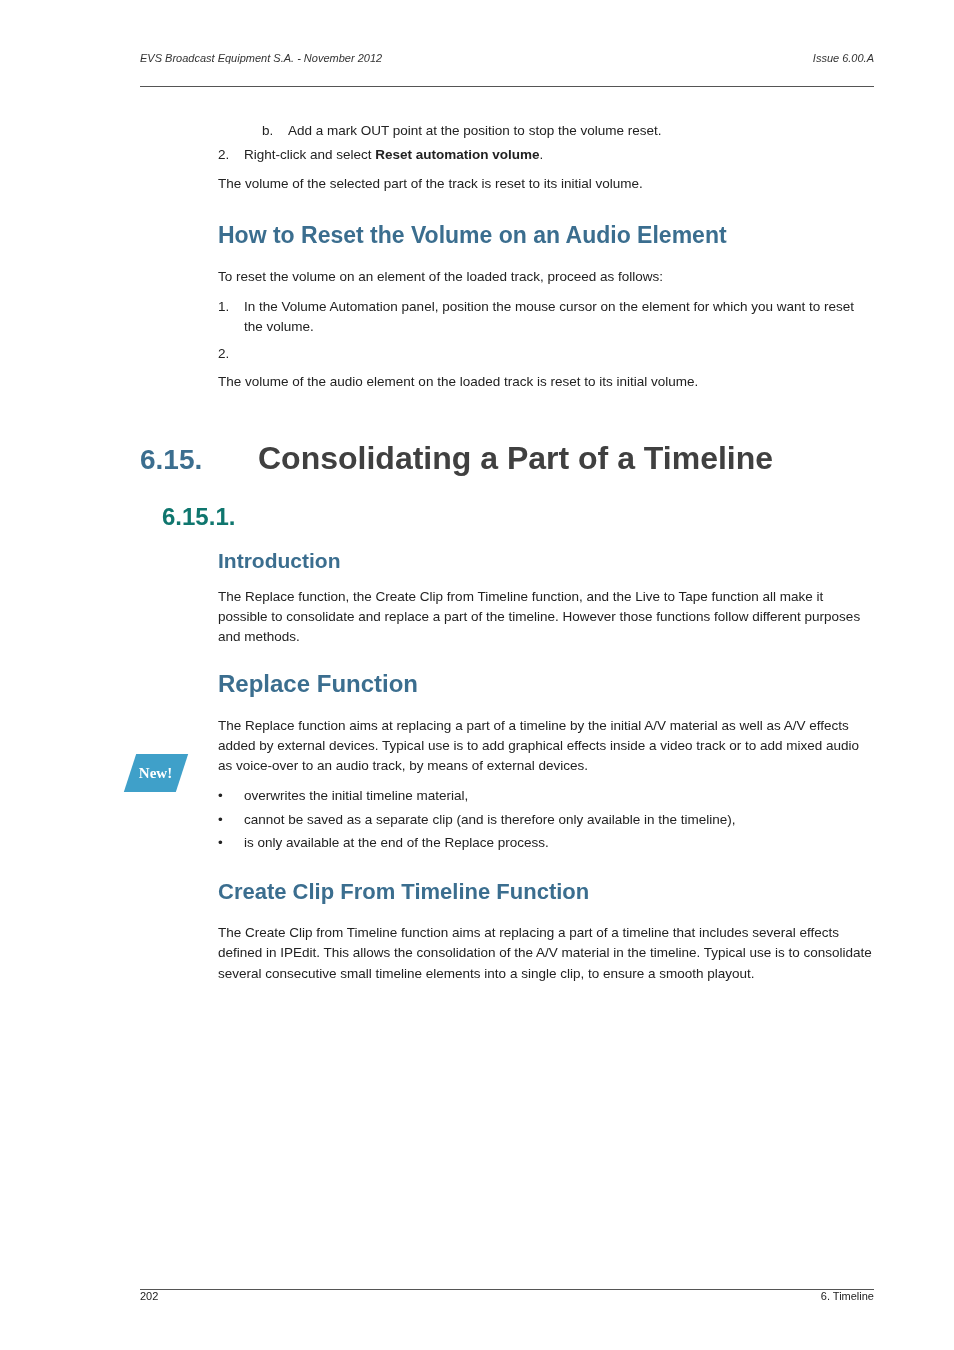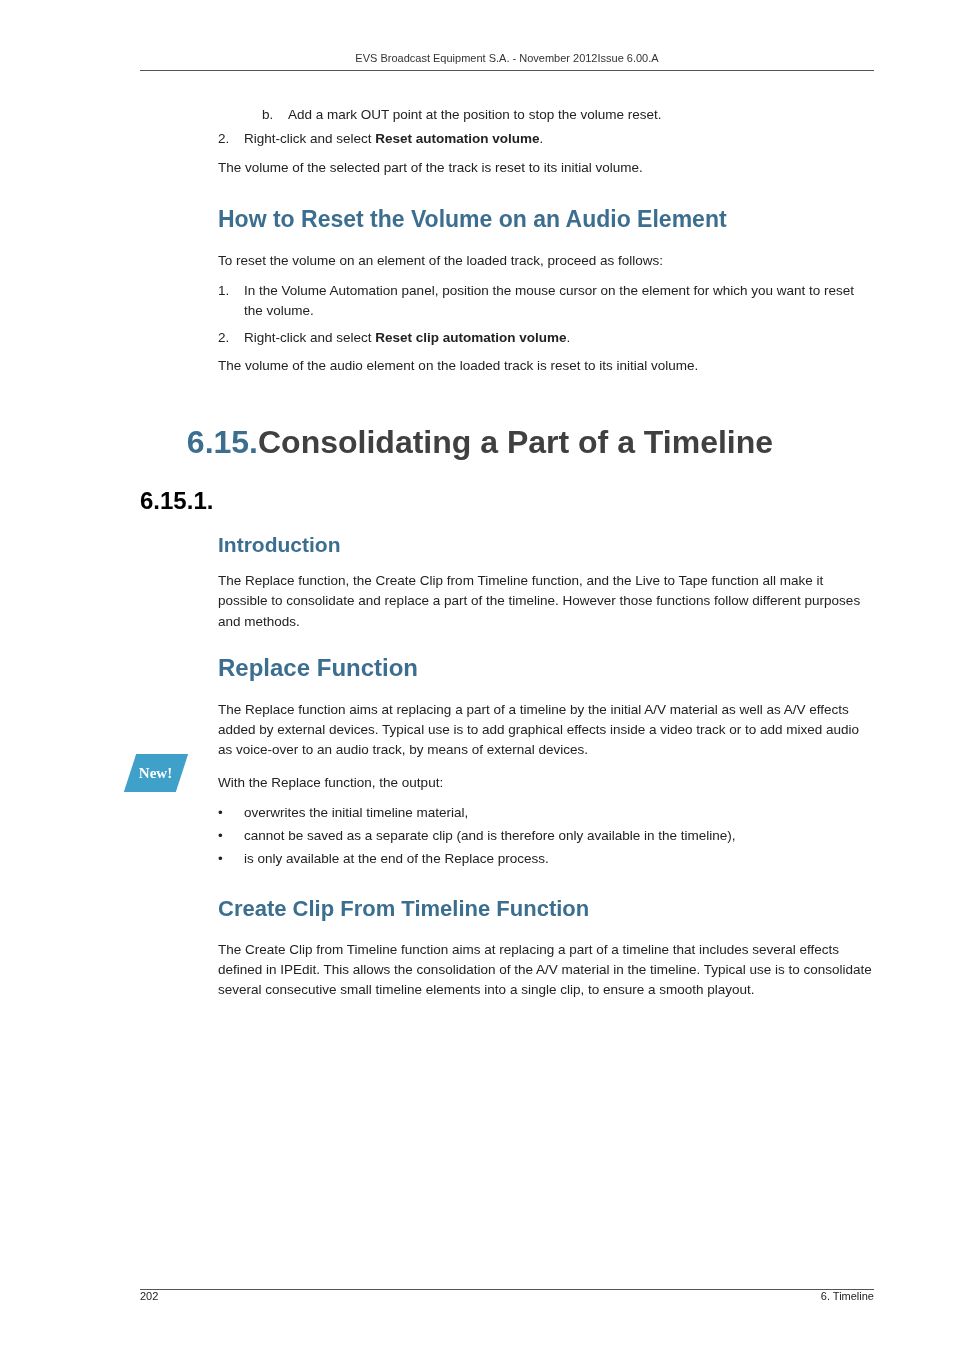--- a/index.html
+++ b/index.html
@@ -13,26 +13,27 @@
   }
   .page {
     width: 954px;
     height: 1350px;
     position: relative;
     box-sizing: border-box;
     padding: 52px 80px 48px 140px;
   }
   .header-row {
     display: flex;
-    justify-content: center;
+    justify-content: space-between;
     font-size: 11px;
     color: #333;
     border-bottom: 1px solid #555;
-    padding-bottom: 6px;
+    padding-bottom: 22px;
     margin-bottom: 34px;
+    font-style: italic;
   }
   .content {
     margin-left: 78px;
   }
   .sub-letter-row {
     display: flex;
     font-size: 13.5px;
     line-height: 1.5;
     margin: 0 0 4px 44px;
   }
@@ -60,43 +61,43 @@
     font-weight: bold;
     margin: 0 0 18px 0;
   }
   .section-number-row {
     display: flex;
     align-items: baseline;
     margin: 34px 0 20px -78px;
   }
   .section-num {
     color: #3b6e8f;
-    font-size: 32px;
+    font-size: 28px;
     font-weight: bold;
     width: 118px;
     flex-shrink: 0;
-    text-align: right;
   }
   .section-title {
     color: #404040;
     font-size: 32px;
     font-weight: bold;
     line-height: 1.15;
   }
   .subsection-row {
     display: flex;
     align-items: baseline;
     margin: 26px 0 18px -78px;
   }
   .subsection-num {
-    color: #000000;
+    color: #0f766e;
     font-size: 24px;
     font-weight: bold;
     width: 96px;
     flex-shrink: 0;
+    margin-left: 22px;
   }
   .subsection-title {
     color: #3b6e8f;
     font-size: 24px;
     font-weight: bold;
     line-height: 1.25;
   }
   .h4 {
     color: #3b6e8f;
     font-size: 21px;
@@ -171,23 +172,20 @@
 
     <div class="para-tight">To reset the volume on an element of the loaded track, proceed as follows:</div>
 
     <div class="ol-row">
       <span class="num">1.</span>
       <span>In the Volume Automation panel, position the mouse cursor on the element for which you want to reset the volume.</span>
     </div>
 
     <div class="ol-row">
       <span class="num">2.</span>
-      <span>
-        <span>Right-click and select </span><span class="bold">Reset clip automation volume</span><span>.</span>
-      </span>
     </div>
 
     <div class="para" style="margin-bottom:48px;">The volume of the audio element on the loaded track is reset to its initial volume.</div>
 
     <div class="section-number-row">
       <span class="section-num">6.15.</span>
       <span class="section-title">Consolidating a Part of a Timeline</span>
     </div>
 
     <div class="subsection-row">
@@ -199,21 +197,20 @@
     <div class="new-badge" style="top:754px;">
       <span>New!</span>
     </div>
 
     <div class="para" style="margin-bottom:22px;">The Replace function, the Create Clip from Timeline function, and the Live to Tape function all make it possible to consolidate and replace a part of the timeline. However those functions follow different purposes and methods.</div>
 
     <div class="h3" style="font-size:24px;">Replace Function</div>
 
     <div class="para-tight">The Replace function aims at replacing a part of a timeline by the initial A/V material as well as A/V effects added by external devices. Typical use is to add graphical effects inside a video track or to add mixed audio as voice-over to an audio track, by means of external devices.</div>
 
-    <div class="para-tight" style="margin-top:12px;">With the Replace function, the output:</div>
 
     <div class="bullet-row">
       <span class="dot">•</span>
       <span>overwrites the initial timeline material,</span>
     </div>
     <div class="bullet-row">
       <span class="dot">•</span>
       <span>cannot be saved as a separate clip (and is therefore only available in the timeline),</span>
     </div>
     <div class="bullet-row" style="margin-bottom:26px;">

